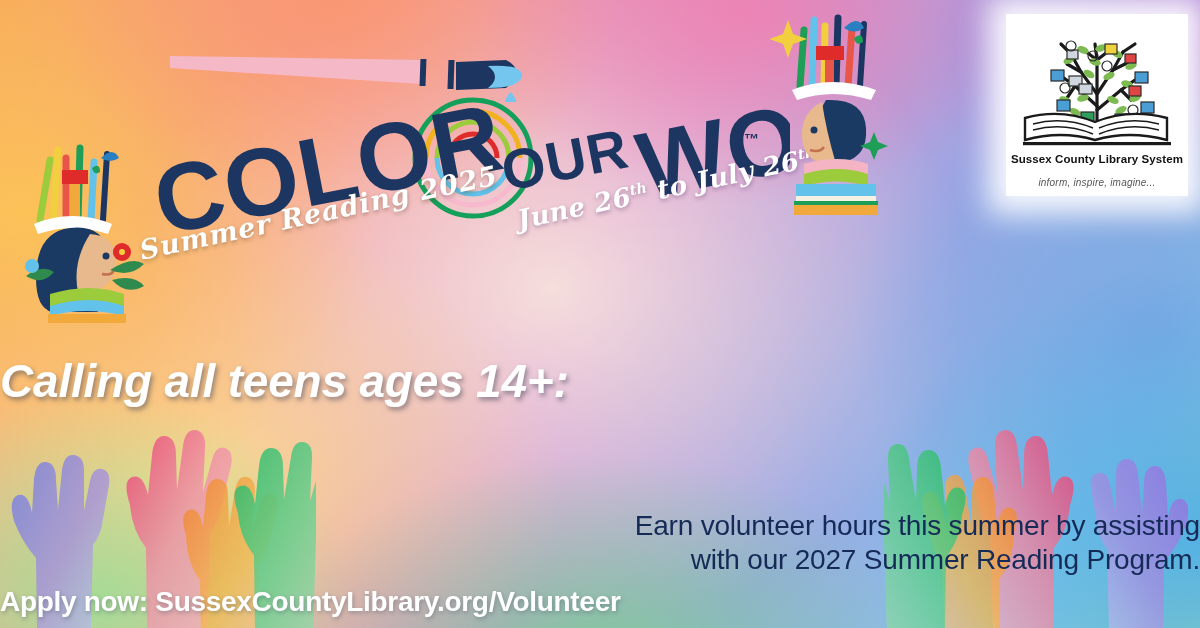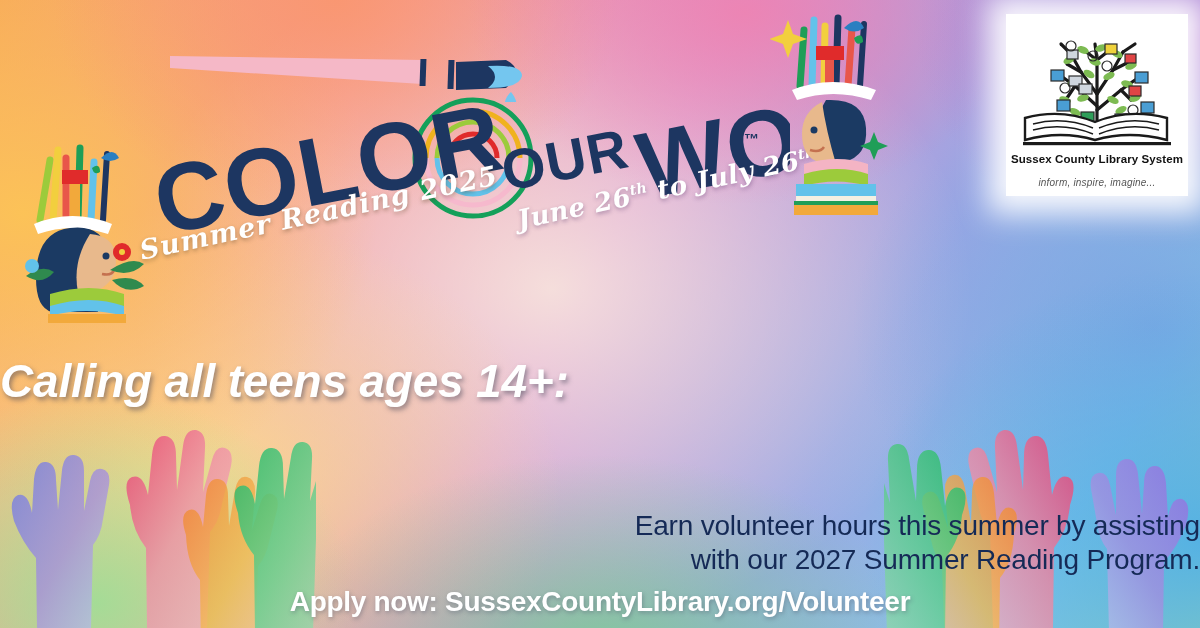--- a/index.html
+++ b/index.html
@@ -90,21 +90,21 @@
   }
 
   
   .bodycopy{
     left:0;right:0;top:509px;text-align:right;
     color:#152a56;
     font-size:28px;line-height:34px;font-weight:normal;
     letter-spacing:-.2px;
   }
   .applyline{
-    left:0;right:0;top:586px;text-align:center;
+    left:0;right:0;top:586px;
     color:#fff;font-size:28px;font-weight:bold;letter-spacing:-.3px;
     text-shadow:1px 2px 4px rgba(80,90,110,.45);
   }
 
   
   .hands{bottom:0;height:215px;width:320px;}
   .hands.left{left:-4px;}
   .hands.right{right:-4px;}
 
   

